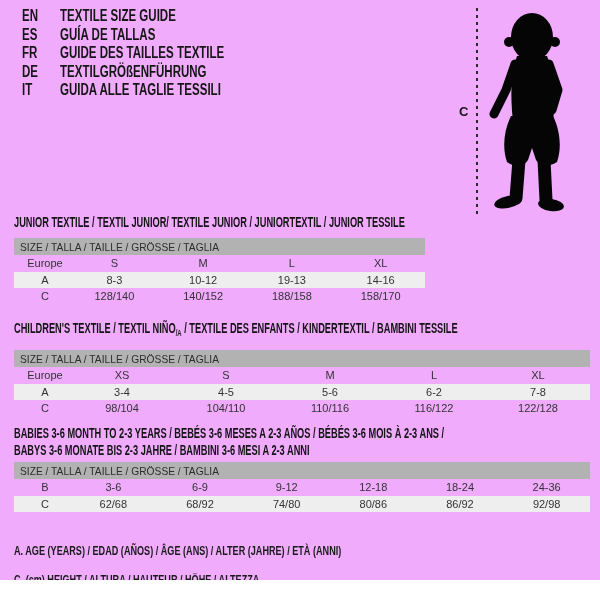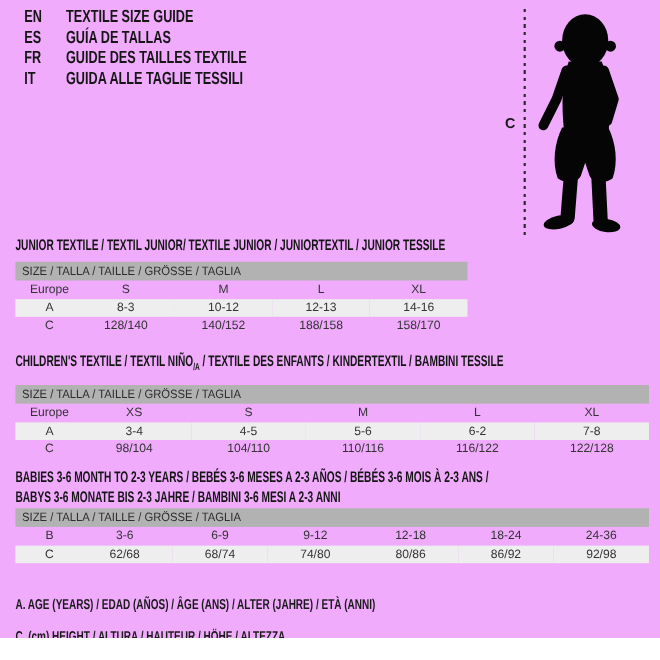--- a/index.html
+++ b/index.html
@@ -56,20 +56,23 @@
 
   <div class="lang-block">
     <div class="lang-row">
       <span class="sx sx-lang lang-code">EN</span><span class="sx sx-lang">TEXTILE SIZE GUIDE</span>
     </div>
     <div class="lang-row">
       <span class="sx sx-lang lang-code">ES</span><span class="sx sx-lang">GUÍA DE TALLAS</span>
     </div>
     <div class="lang-row">
       <span class="sx sx-lang lang-code">FR</span><span class="sx sx-lang">GUIDE DES TAILLES TEXTILE</span>
+    </div>
+    <div class="lang-row">
+      <span class="sx sx-lang lang-code">DE</span><span class="sx sx-lang">TEXTILGRÖßENFÜHRUNG</span>
     </div>
     <div class="lang-row">
       <span class="sx sx-lang lang-code">IT</span><span class="sx sx-lang">GUIDA ALLE TAGLIE TESSILI</span>
     </div>
   </div>
 
   <div class="dotted-line"></div>
   <span class="c-label">C</span>
   <svg class="baby-svg" width="95" height="202" viewBox="0 0 95 202" xmlns="http://www.w3.org/2000/svg">
     <g fill="#050505" stroke="none">
@@ -108,21 +111,21 @@
         <td class="lbl">Europe</td>
         <td>S</td>
         <td>M</td>
         <td>L</td>
         <td>XL</td>
       </tr>
       <tr>
         <td class="lbl">A</td>
         <td>8-3</td>
         <td>10-12</td>
-        <td>12-13</td>
+        <td>19-13</td>
         <td>14-16</td>
       </tr>
       <tr>
         <td class="lbl">C</td>
         <td>128/140</td>
         <td>140/152</td>
         <td>188/158</td>
         <td>158/170</td>
       </tr>
     </tbody>
@@ -198,21 +201,21 @@
         <td>3-6</td>
         <td>6-9</td>
         <td>9-12</td>
         <td>12-18</td>
         <td>18-24</td>
         <td>24-36</td>
       </tr>
       <tr>
         <td class="lbl">C</td>
         <td>62/68</td>
-        <td>68/74</td>
+        <td>68/92</td>
         <td>74/80</td>
         <td>80/86</td>
         <td>86/92</td>
         <td>92/98</td>
       </tr>
     </tbody>
   </table>
 
   <div class="notes">
     <div class="note-line"><span class="sx sx-note">A. AGE (YEARS) / EDAD (AÑOS) / ÂGE (ANS) / ALTER (JAHRE) / ETÀ (ANNI)</span></div>

